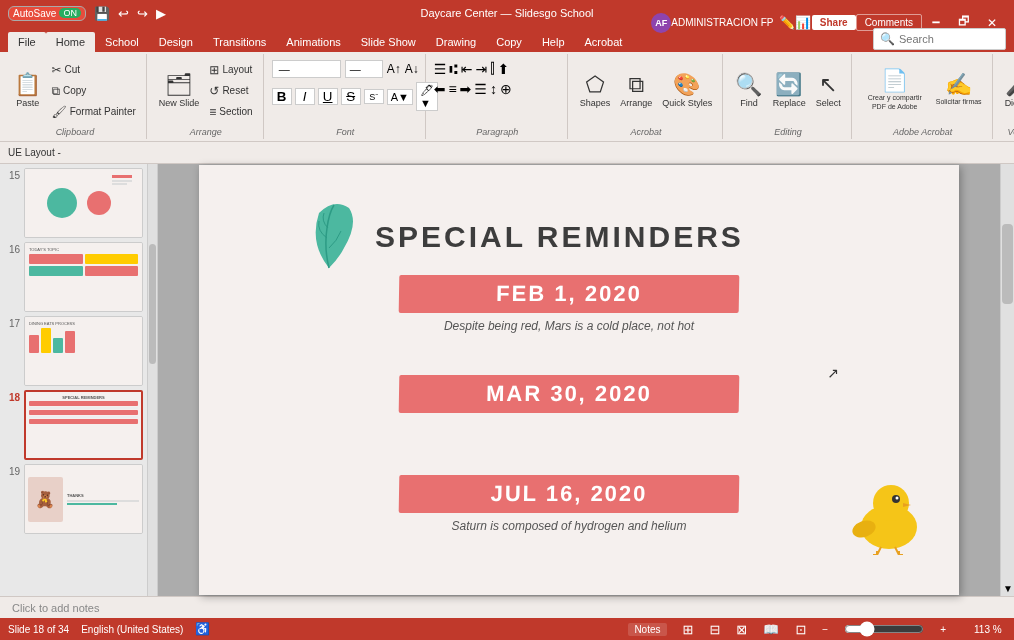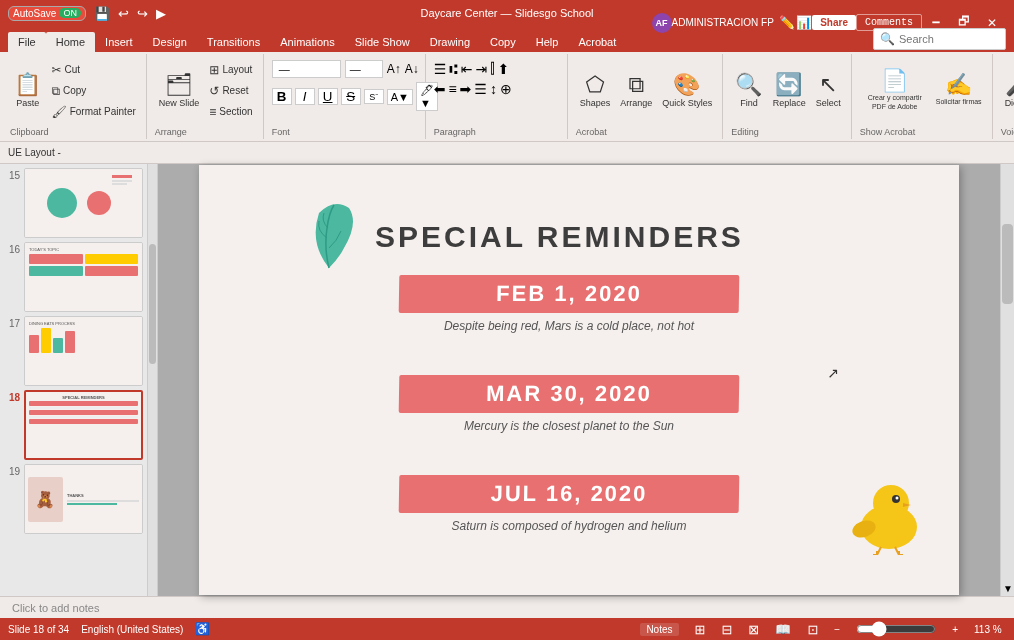--- a/index.html
+++ b/index.html
@@ -84,21 +84,23 @@
       border-right: 1px solid #d0c8c4;
       padding: 2px 6px;
       min-width: fit-content;
     }
     .ribbon-group:last-child { border-right: none; }
     .ribbon-group-label {
       font-size: 9px;
       color: #666;
       margin-top: auto;
       padding-top: 2px;
+      text-align: center;
       width: 100%;
+      font-style: italic;
     }
     .ribbon-buttons {
       display: flex;
       align-items: center;
       gap: 2px;
       flex: 1;
     }
     .ribbon-btn {
       display: flex;
       flex-direction: column;
@@ -309,21 +311,20 @@
       font-weight: bold;
     }
     .comment-btn {
       background: transparent;
       color: white;
       border: 1px solid rgba(255,255,255,0.5);
       border-radius: 2px;
       padding: 2px 8px;
       font-size: 10px;
       cursor: pointer;
-      font-family: Liberation Mono, monospace;
     }
     .acc-icon {
       width: 20px; height: 20px;
       background: #8e44ad;
       border-radius: 50%;
       display: inline-flex;
       align-items: center;
       justify-content: center;
       color: white;
       font-size: 9px;
@@ -358,21 +359,21 @@
     <button class="comment-btn">Comments</button>
     <span class="win-btn">🗕</span>
     <span class="win-btn">🗗</span>
     <span class="win-btn close">✕</span>
   </div>
 </div>
 
 <div id="ribbon-tabs">
   <div class="ribbon-tab active">File</div>
   <div class="ribbon-tab active" style="background:#f0ebe8; color:#333;">Home</div>
-  <div class="ribbon-tab">Insert</div>
+  <div class="ribbon-tab">School</div>
   <div class="ribbon-tab">Design</div>
   <div class="ribbon-tab">Transitions</div>
   <div class="ribbon-tab">Animations</div>
   <div class="ribbon-tab">Slide Show</div>
   <div class="ribbon-tab">Drawing</div>
   <div class="ribbon-tab">Copy</div>
   <div class="ribbon-tab">Help</div>
   <div class="ribbon-tab">Acrobat</div>
   <div style="margin-left:auto; display:flex; align-items:center; padding-bottom:2px;">
     <div class="ribbon-search">
@@ -519,21 +520,21 @@
     <div class="ribbon-buttons">
       <div class="ribbon-btn" style="max-width:70px; font-size:8px; text-align:center;">
         <span class="icon">📄</span>
         <span style="font-size:7px; line-height:1.2;">Crear y compartir PDF de Adobe</span>
       </div>
       <div class="ribbon-btn" style="max-width:60px; font-size:8px; text-align:center;">
         <span class="icon">✍</span>
         <span style="font-size:7px; line-height:1.2;">Solicitar firmas</span>
       </div>
     </div>
-    <div class="ribbon-group-label">Show Acrobat</div>
+    <div class="ribbon-group-label">Adobe Acrobat</div>
   </div>
 
   <div class="ribbon-group">
     <div class="ribbon-buttons">
       <div class="ribbon-btn">
         <span class="icon">🎤</span>
         <span>Dictate</span>
       </div>
     </div>
     <div class="ribbon-group-label">Voice</div>
@@ -647,21 +648,20 @@
         <div class="title-text" style="font-size:30px; letter-spacing:3px; color:#3d3d3d; font-weight:900;">SPECIAL REMINDERS</div>
       </div>
 
       <div class="reminder-entry" style="top:110px;">
         <div class="date-banner">FEB 1, 2020</div>
         <div class="reminder-text">Despite being red, Mars is a cold place, not hot</div>
       </div>
 
       <div class="reminder-entry" style="top:210px;">
         <div class="date-banner">MAR 30, 2020</div>
-        <div class="reminder-text">Mercury is the closest planet to the Sun</div>
       </div>
 
       <div class="reminder-entry" style="top:310px;">
         <div class="date-banner">JUL 16, 2020</div>
         <div class="reminder-text">Saturn is composed of hydrogen and helium</div>
       </div>
 
       <div class="chick">
         <svg width="90" height="100" viewBox="0 0 90 100">
 
@@ -708,15 +708,15 @@
   <div id="status-bar-right">
     <span style="cursor:pointer; padding:1px 6px; background:rgba(255,255,255,0.15); border-radius:2px;">Notes</span>
     <span style="cursor:pointer; font-size:13px;">⊞</span>
     <span style="cursor:pointer; font-size:13px;">⊟</span>
     <span style="cursor:pointer; font-size:13px;">⊠</span>
     <span style="cursor:pointer; font-size:13px;">📖</span>
     <span style="cursor:pointer; font-size:13px;">⊡</span>
     <span style="cursor:pointer;">−</span>
     <input type="range" min="25" max="400" value="113" style="width: 80px; accent-color: white;">
     <span style="cursor:pointer;">+</span>
-    <span style="cursor:pointer; min-width:32px;">113 %</span>
+    <span style="cursor:pointer; min-width:32px;margin-left:12px;">113 %</span>
   </div>
 </div>
 
 </body></html>

